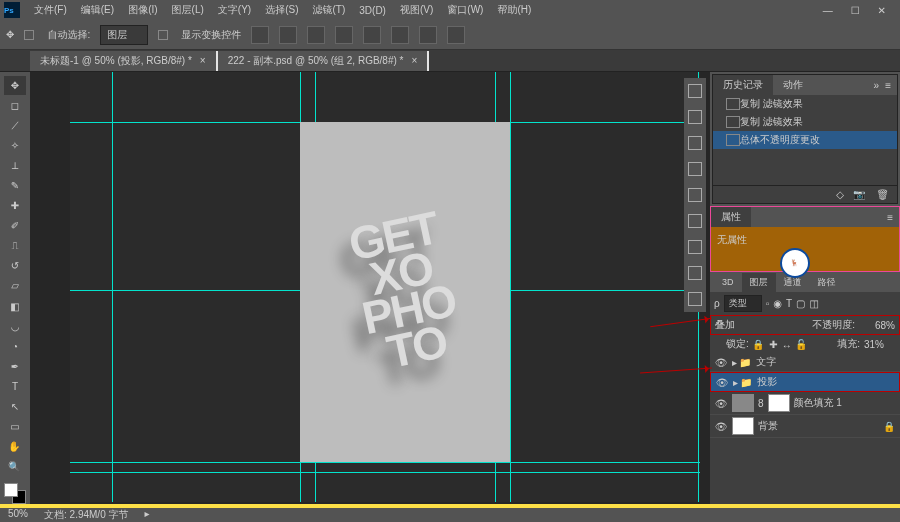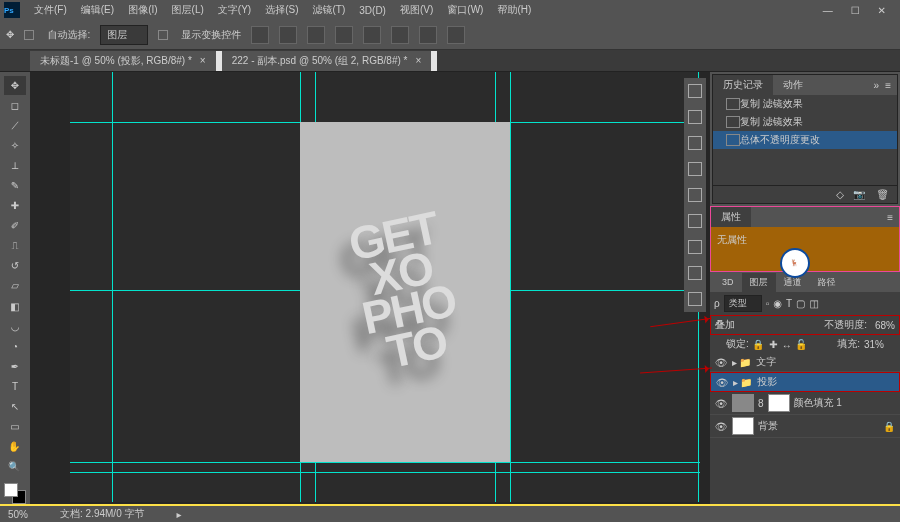--- a/index.html
+++ b/index.html
@@ -7,21 +7,21 @@
 .menubar{height:20px;background:#535353;display:flex;align-items:center;padding:0 4px;gap:2px}
 .ps-logo{width:16px;height:16px;background:#001e36;margin-right:6px;display:flex;align-items:center;justify-content:flex-start}
 .ps-logo span{color:#31a8ff;font-size:8px;font-weight:bold}
 .menubar .mi{padding:2px 6px;cursor:pointer;white-space:nowrap}
 .winctrl{margin-left:auto;display:flex;gap:18px;padding-right:10px}
 .optbar{height:30px;background:#535353;border-bottom:1px solid #333;display:flex;align-items:center;padding:0 6px;gap:10px}
 .optbar .sel{background:#3a3a3a;padding:2px 20px 2px 6px;border:1px solid #222;position:relative}
 .optbar .cb{width:10px;height:10px;border:1px solid #888;display:inline-block;margin-right:3px;vertical-align:middle}
 .optbar .ic{width:18px;height:18px;border:1px solid #666;display:inline-block;background:#444}
 .tabbar{height:22px;background:#3a3a3a;border-bottom:1px solid #222;display:flex;align-items:end;padding-left:30px}
-.tab{padding:3px 10px;background:#535353;border-right:6px solid #e5e5e5;font-size:9px}
+.tab{padding:3px 10px;background:#535353;border-right:2px solid #e5e5e5;font-size:9px}
 .tab .x{margin-left:8px}
 .main{position:absolute;top:72px;left:0;right:0;bottom:18px;display:flex}
 .tools{width:30px;background:#535353;display:flex;flex-direction:column;align-items:center;padding-top:4px;gap:1px}
 .tools .t{width:22px;height:20px;display:flex;align-items:center;justify-content:center;cursor:pointer;position:relative}
 .tools .t.active{background:#3a3a3a}
 .tools .sw{width:22px;height:22px;position:relative;margin-top:6px}
 .tools .sw .f{position:absolute;width:14px;height:14px;background:#fff;border:1px solid #888;top:0;left:0}
 .tools .sw .b{position:absolute;width:14px;height:14px;background:#000;border:1px solid #888;bottom:0;right:0}
 .canvas-area{flex:1;background:#262626;position:relative;overflow:hidden}
 .canvas{position:absolute;left:40px;top:0;width:630px;height:430px;background:#2b2b2b}
@@ -43,31 +43,31 @@
 .hist-foot{margin-top:auto;display:flex;justify-content:flex-end;gap:10px;padding:3px 8px;border-top:1px solid #222}
 .props{flex:1;background:#a16207;margin:0;border:1px solid #ec4899}
 .deer{position:absolute;right:90px;top:248px;width:30px;height:30px;border-radius:50%;background:#fff;border:2px solid #0b4a9e;display:flex;align-items:center;justify-content:center;font-size:7px;color:#0b4a9e}
 .bottom-panels{height:232px;display:flex;flex-direction:column}
 .bp-tabs{display:flex;background:#535353;height:20px;align-items:center;padding-left:4px}
 .bp-tabs .pt{padding:3px 8px;font-size:9px}
 .bp-tabs .pt.active{background:#3f3f3f}
 .lyr-opts{background:#3f3f3f;padding:3px 4px;display:flex;align-items:center;gap:4px;font-size:9px;flex-wrap:wrap}
 .lyr-opts select,.lyr-opts .fake-sel{background:#2a2a2a;border:1px solid #222;padding:1px 14px 1px 4px;font-size:9px;color:#ccc}
 .lyr-opts .row{display:flex;align-items:center;gap:4px;width:100%}
-.lyr-blend{background:#3f3f3f;padding:2px 4px;display:flex;align-items:center;gap:8px;border:1px solid #b00}
+.lyr-blend{background:#3f3f3f;padding:2px 4px;display:flex;align-items:center;gap:20px;border:1px solid #b00}
 .lyr-lock{background:#3f3f3f;padding:2px 16px;display:flex;align-items:center;gap:4px;font-size:9px}
 .layers{flex:1;background:#3f3f3f;overflow:auto}
 .layer{display:flex;align-items:center;padding:2px 4px;gap:4px;font-size:9px;border-bottom:1px solid #4a4a4a}
 .layer .eye{width:14px;text-align:center}
 .layer .thumb{width:22px;height:18px;border:1px solid #888;background:#888}
 .layer.sel{background:#2a5a8a}
 .layer.red{border:1px solid #b00}
 .arrow{position:absolute;height:1px;background:#b00}
 .arrow::after{content:"";position:absolute;right:-1px;top:-3px;border:4px solid transparent;border-left-color:#b00}
-.statusbar{position:absolute;bottom:0;left:0;right:0;height:18px;background:#535353;border-top:2px solid #fde047;display:flex;align-items:center;padding:0 8px;gap:32px;font-size:9px}
+.statusbar{position:absolute;bottom:0;left:0;right:0;height:18px;background:#535353;border-top:4px solid #fde047;display:flex;padding:0 8px;gap:16px;font-size:9px}
 </style>
 </head>
 <body>
 
 <div class="menubar">
   <div class="ps-logo">
       <span>Ps</span>
     </div>
   <div class="mi">文件(F)</div>
   <div class="mi">编辑(E)</div>

